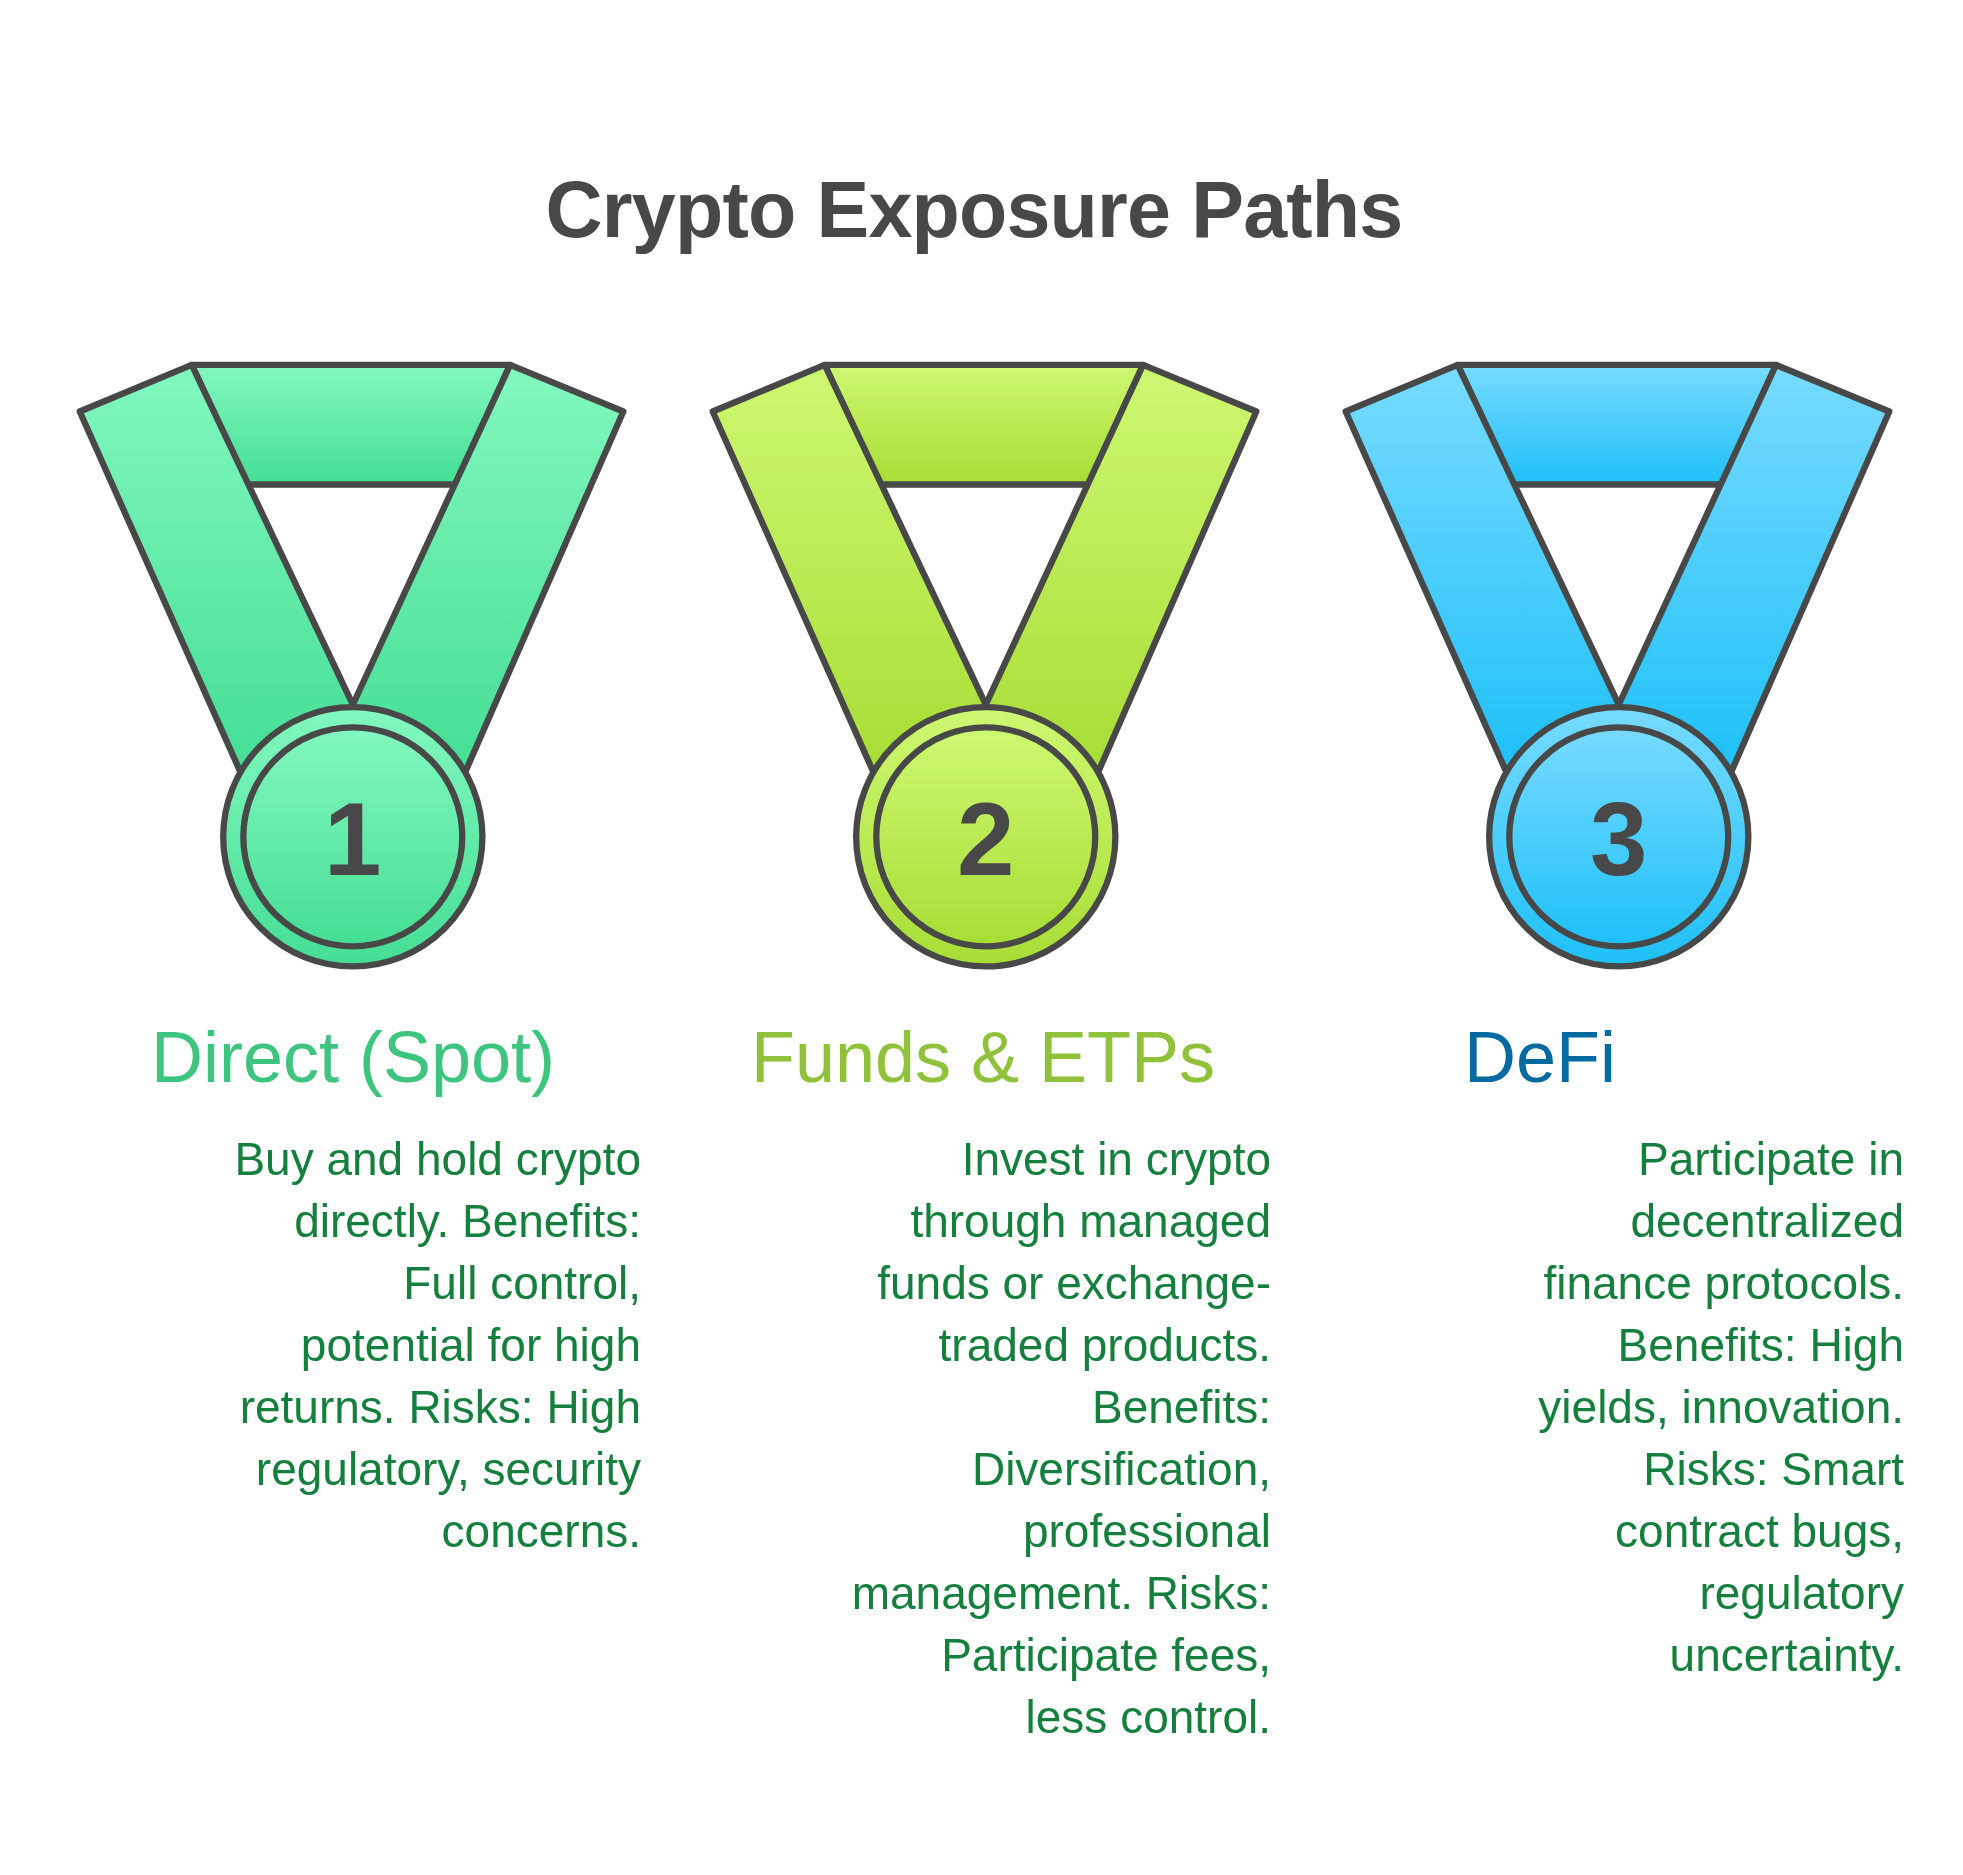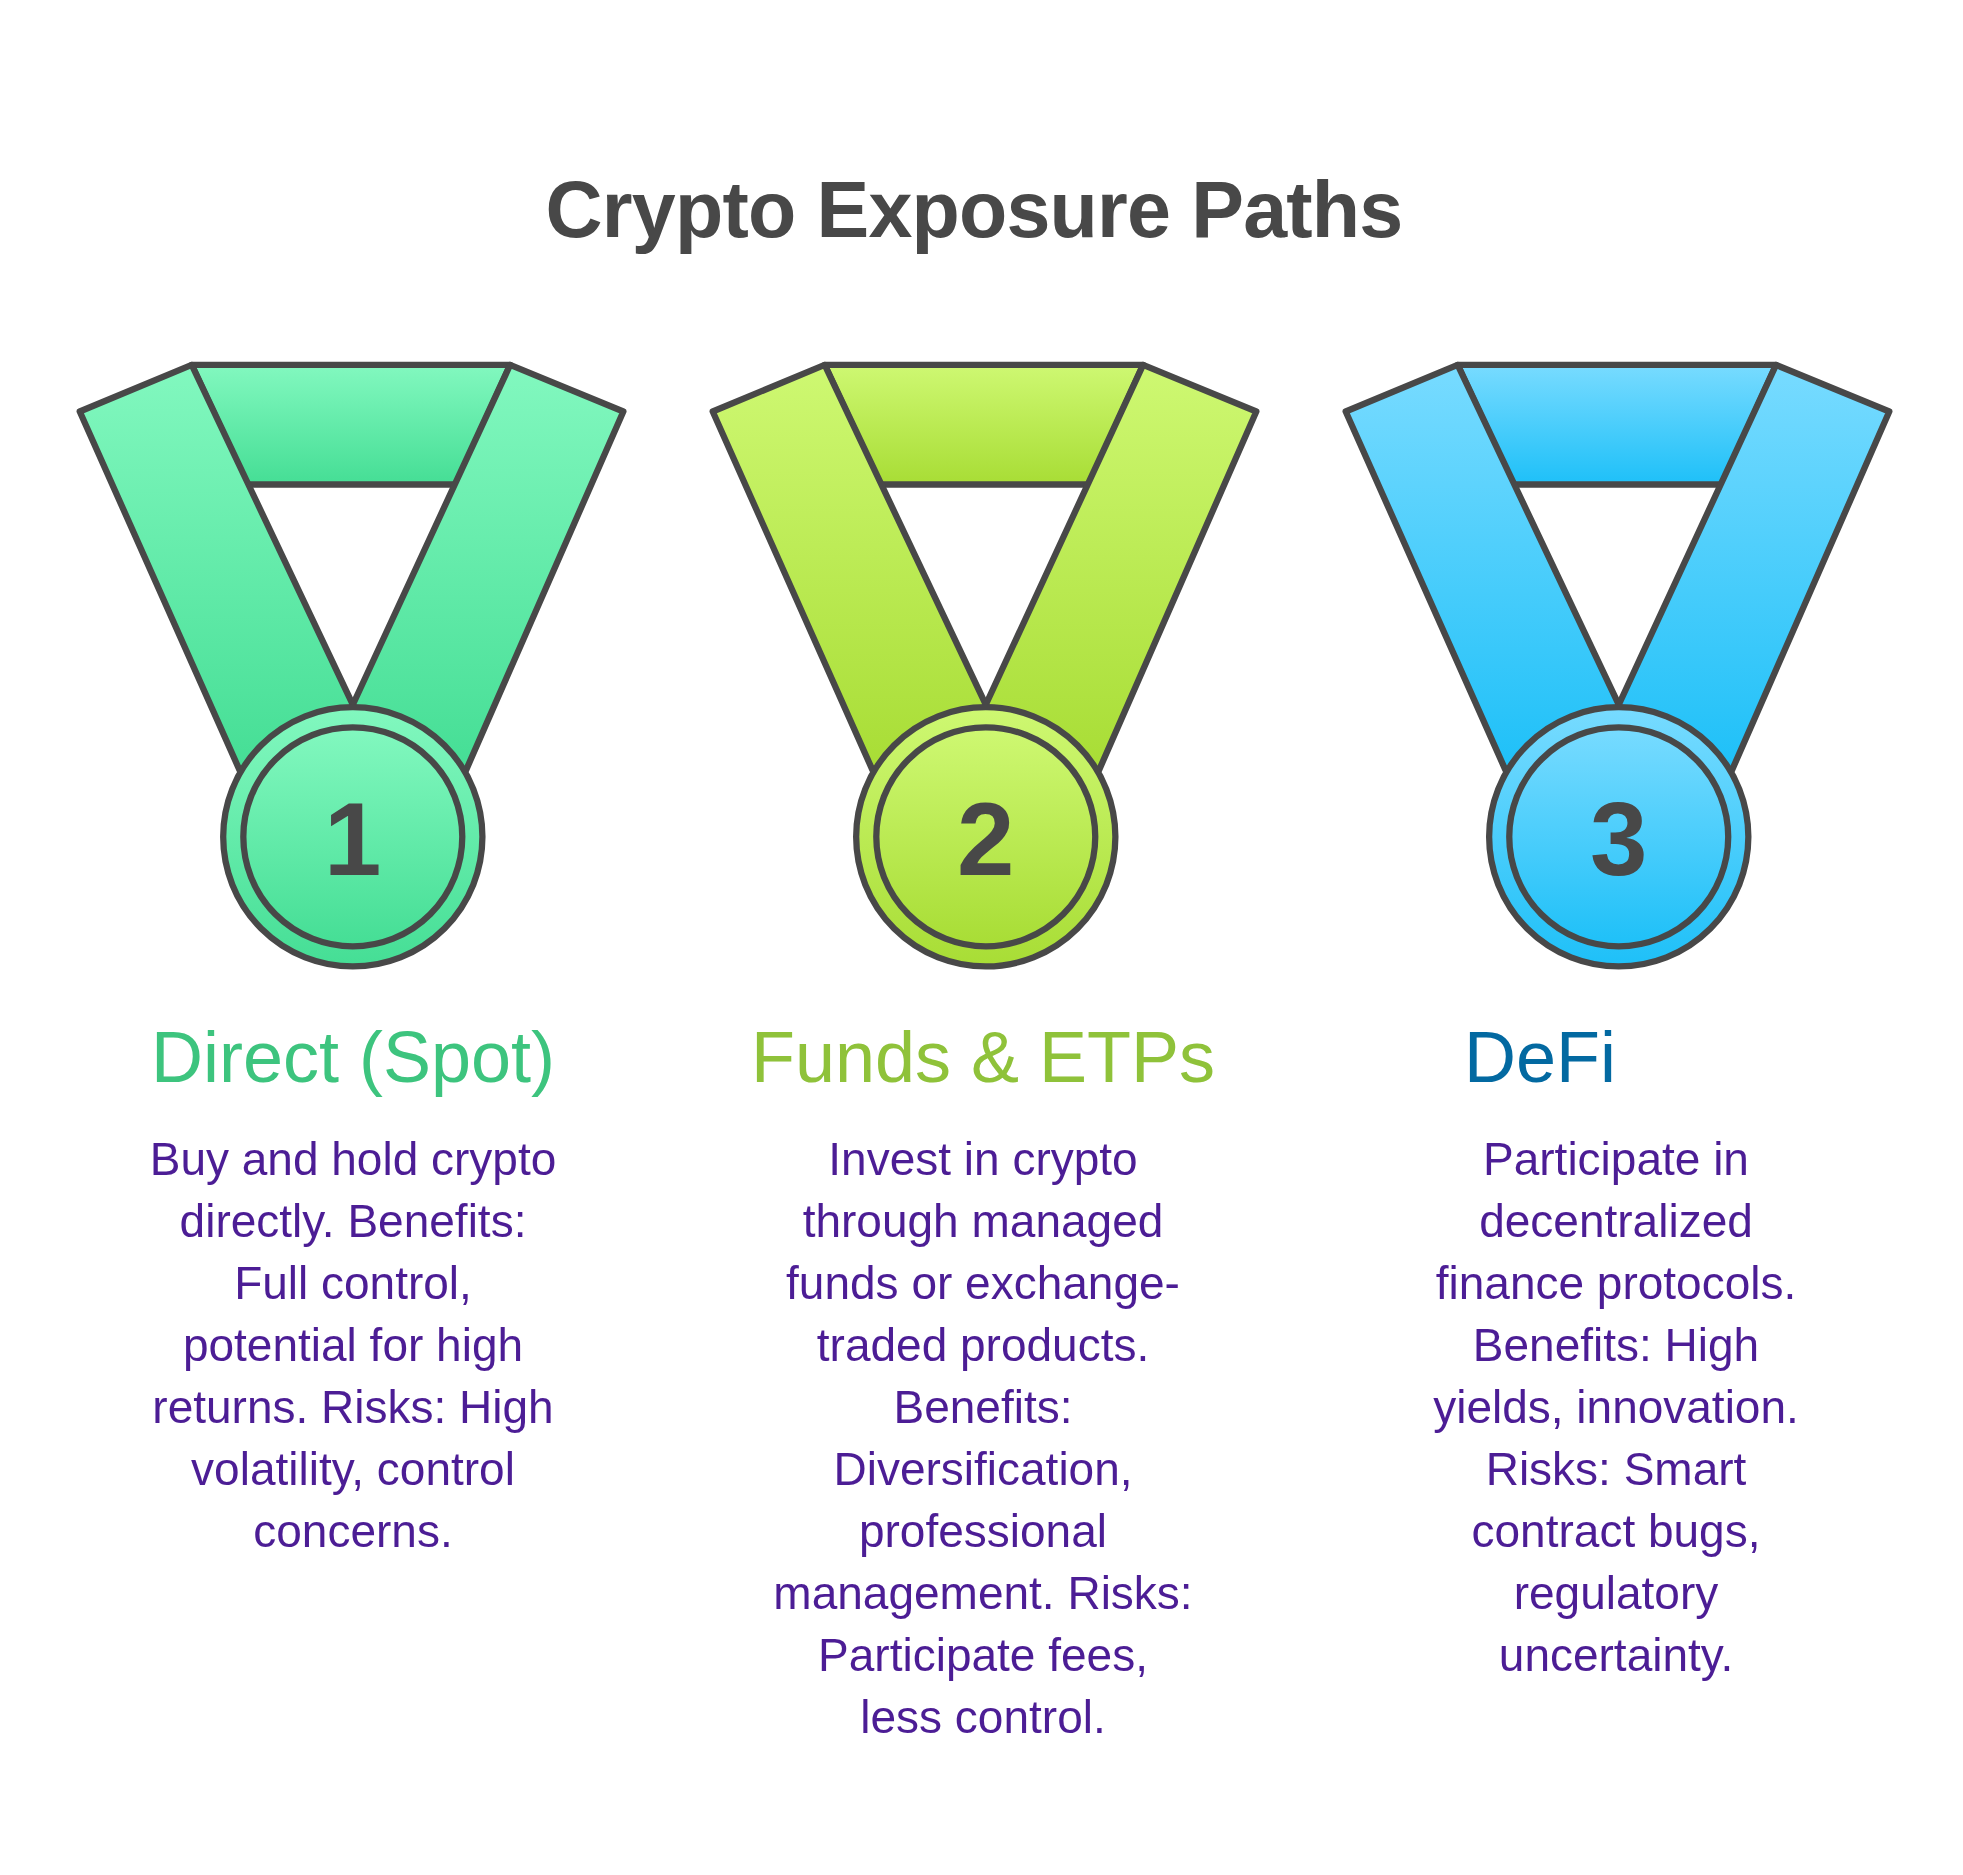--- a/index.html
+++ b/index.html
@@ -1,20 +1,20 @@
 <!DOCTYPE html>
 <html style="font-size:13px"><head>
 <meta charset="utf-8">
 <style>
   html, body { margin:0; padding:0; background:#ffffff; }
   body { width:1964px; height:1875px; position:relative; overflow:hidden; font-family:"Liberation Sans", sans-serif; }
   #title { position:absolute; left:0; width:1948px; top:164px; text-align:center; font-size:79px; font-weight:bold; color:#484848; letter-spacing:-0.8px; }
   #medals { position:absolute; left:0; top:0; width:1964px; height:1875px; }
   .col-title { position:absolute; top:1016px; width:576px; font-size:72px; text-align:center; }
-  .col-desc { position:absolute; top:1128px; width:576px; font-size:46px; line-height:62px; color:#4c1d95; text-align:center; }
+  .col-desc { position:absolute; top:1128px; width:576px; font-size:46px; line-height:62px; color:#15803d; text-align:right; }
   .medal-num { font-family:"Liberation Sans", sans-serif; font-weight:bold; }
 </style>
 </head>
 <body>
 
 <div id="title">Crypto Exposure Paths</div>
 
 <svg id="medals" viewBox="0 0 1560 1490" xmlns="http://www.w3.org/2000/svg">
   <defs>
     <linearGradient id="g1" x1="0" y1="0" x2="0" y2="1">
@@ -67,21 +67,21 @@
   </g>
 </svg>
 
 <div class="col-title" style="left:65px;color:#3DC47E;">Direct (Spot)</div>
 <div class="col-desc" style="left:65px;">
   <div>Buy and hold crypto</div>
   <div>directly. Benefits:</div>
   <div>Full control,</div>
   <div>potential for high</div>
   <div>returns. Risks: High</div>
-  <div>volatility, control</div>
+  <div>regulatory, security</div>
   <div>concerns.</div>
 </div>
 
 <div class="col-title" style="left:695px;color:#8FC23A;">Funds &amp; ETPs</div>
 <div class="col-desc" style="left:695px;">
   <div>Invest in crypto</div>
   <div>through managed</div>
   <div>funds or exchange-</div>
   <div>traded products.</div>
   <div>Benefits:</div>

